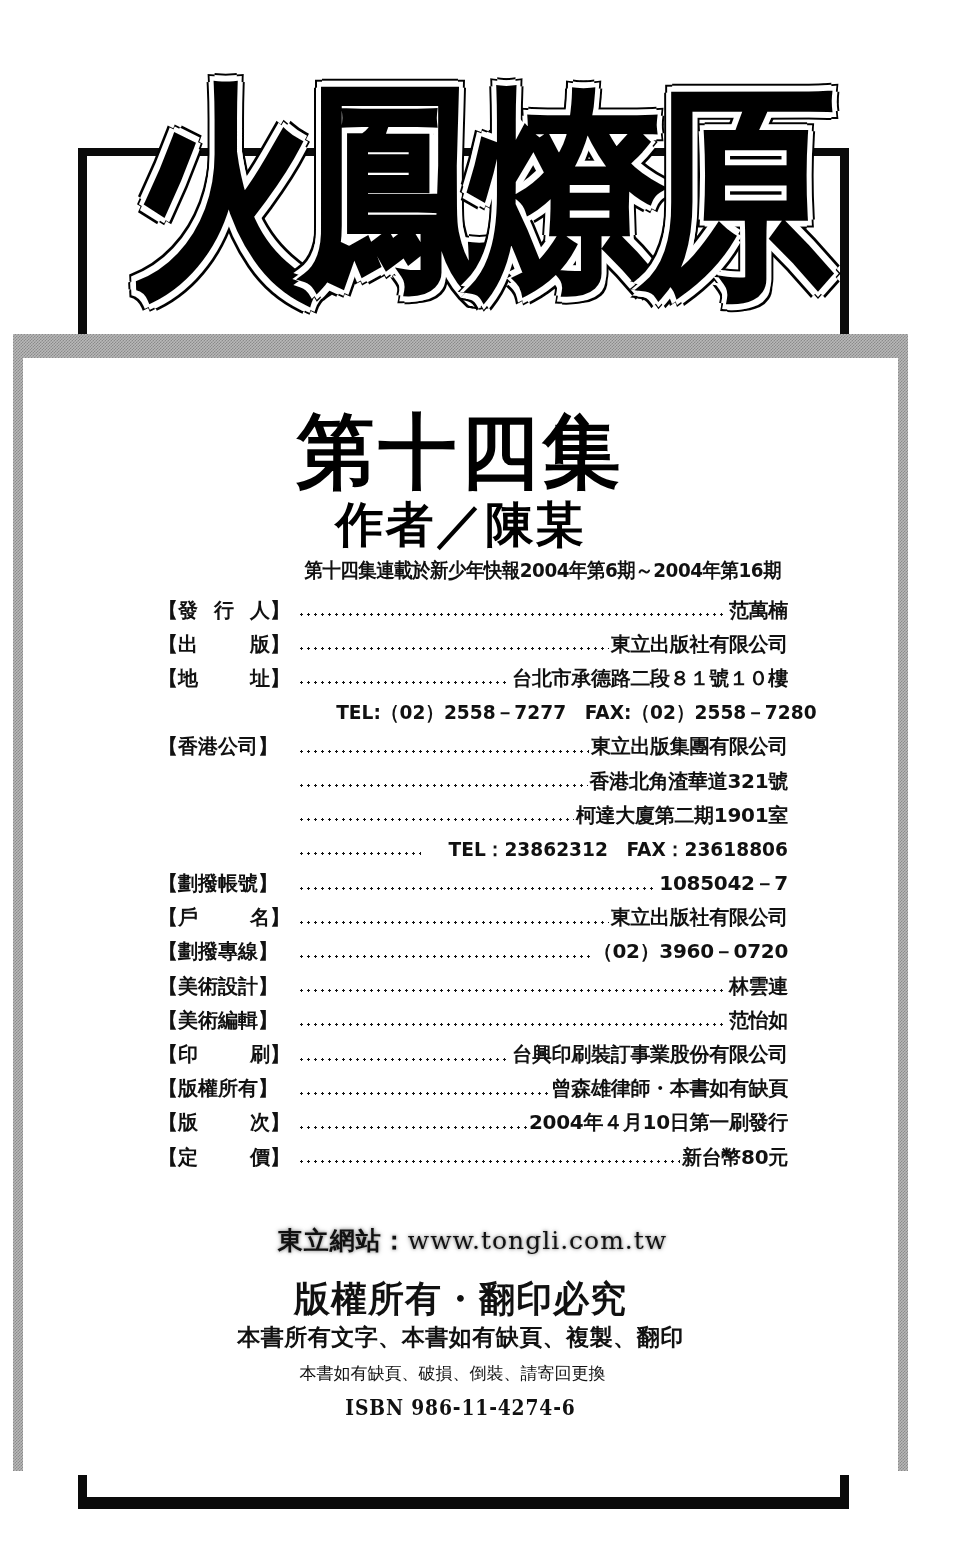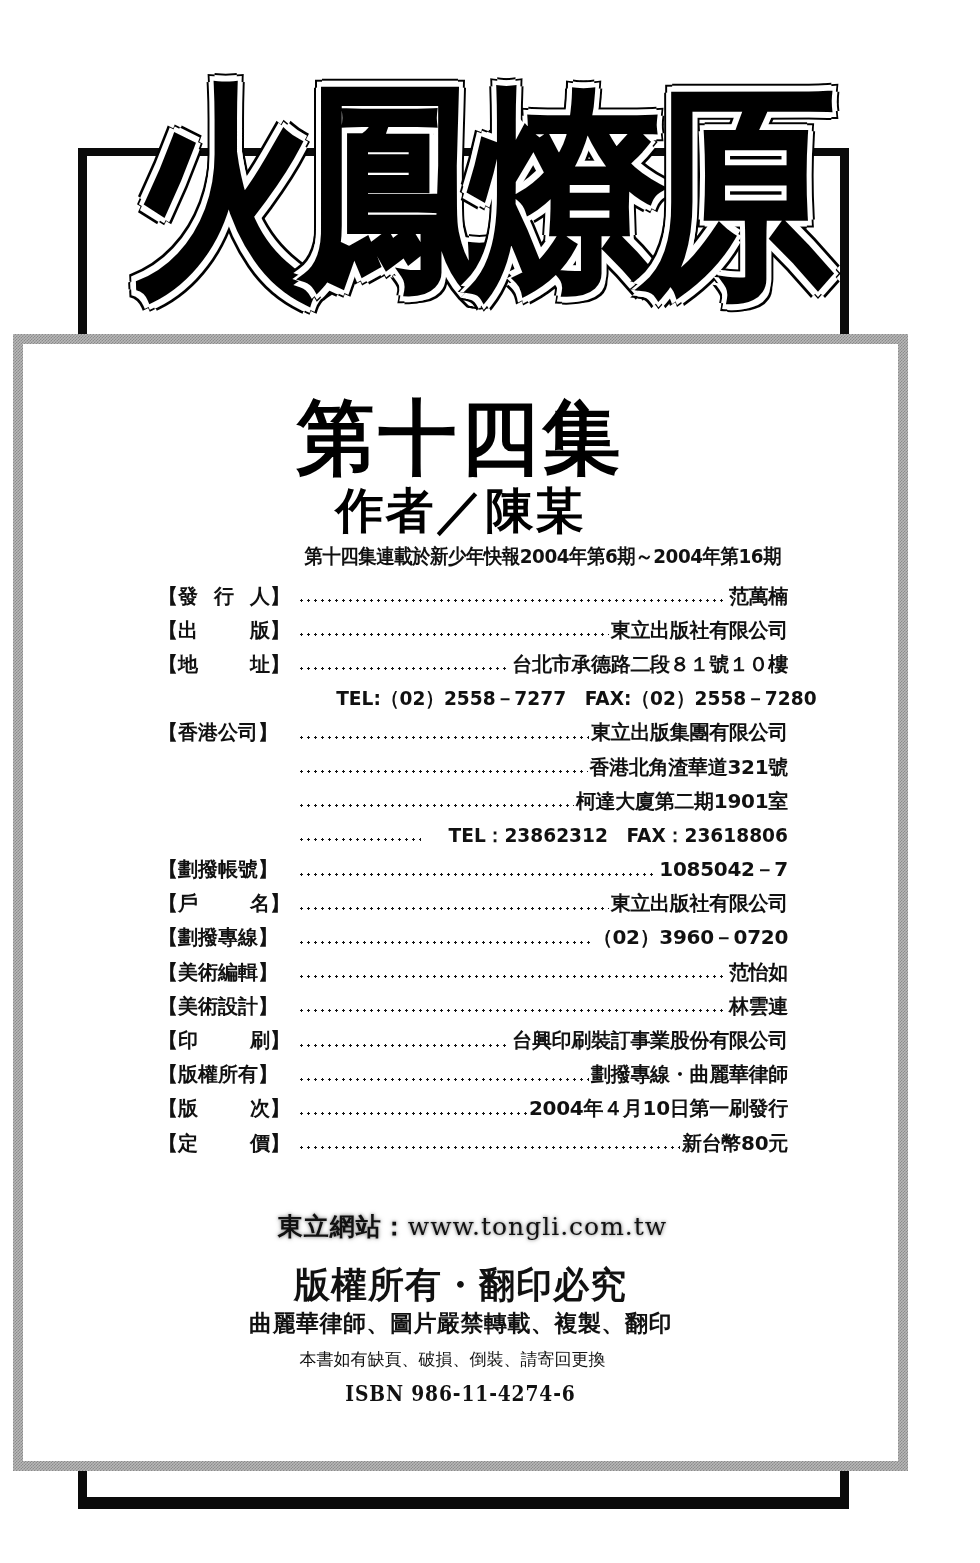--- a/index.html
+++ b/index.html
@@ -26,21 +26,21 @@
                 transform:scaleY(1.15); display:inline-block; width:170px; text-align:center; }
 
   
   .panel { position:absolute; left:13px; top:334px; width:895px; height:1137px; box-sizing:border-box;
            padding:10px; z-index:2;
            background-color:#b8b8b8;
            background-image:
              linear-gradient(45deg, #8a8a8a 25%, transparent 25%, transparent 75%, #8a8a8a 75%),
              linear-gradient(45deg, #8a8a8a 25%, transparent 25%, transparent 75%, #8a8a8a 75%);
            background-size:3px 3px; background-position:0 0, 1.5px 1.5px; }
-  .panel-inner { width:100%; height:100%; background:#fff; position:relative; }
+  .panel-inner { width:100%; height:100%; background:#fff; position:relative;margin-top:14px; }
 
   .vol-title { position:absolute; left:0; right:0; top:43px; text-align:center;
                font-family:"DejaVu Serif","Liberation Serif",serif; font-weight:900; font-size:78px;
                letter-spacing:4px; color:#000; transform:scaleY(1.05); }
   .author { position:absolute; left:0; right:0; top:135px; text-align:center;
             font-family:"DejaVu Serif","Liberation Serif",serif; font-weight:bold; font-size:48px;
             letter-spacing:2px; color:#000; }
 
   .serial { position:absolute; right:117px; top:199px; font-size:20px; font-weight:bold;
             letter-spacing:-0.5px; white-space:nowrap; transform:scaleX(0.92); transform-origin:right; }
@@ -159,46 +159,46 @@
         </div>
         <div class="row">
           <div class="label">
             <span class="lb">【劃撥專線】</span>
           </div>
           <div class="leader"></div>
           <div class="value">（02）3960－0720</div>
         </div>
         <div class="row">
           <div class="label">
+            <span class="lb">【美術設計】</span>
+          </div>
+          <div class="leader"></div>
+          <div class="value">林雲連</div>
+        </div>
+        <div class="row">
+          <div class="label">
             <span class="lb">【美術編輯】</span>
           </div>
           <div class="leader"></div>
           <div class="value">范怡如</div>
-        </div>
-        <div class="row">
-          <div class="label">
-            <span class="lb">【美術設計】</span>
-          </div>
-          <div class="leader"></div>
-          <div class="value">林雲連</div>
         </div>
         <div class="row">
           <div class="label">
             <span class="lb">【印</span>
             <span class="lb">刷】</span>
           </div>
           <div class="leader"></div>
           <div class="value">台興印刷裝訂事業股份有限公司</div>
         </div>
         <div class="row">
           <div class="label">
             <span class="lb">【版權所有】</span>
           </div>
           <div class="leader"></div>
-          <div class="value">劃撥專線・曲麗華律師</div>
+          <div class="value">曾森雄律師・本書如有缺頁</div>
         </div>
         <div class="row">
           <div class="label">
             <span class="lb">【版</span>
             <span class="lb">次】</span>
           </div>
           <div class="leader"></div>
           <div class="value">2004年４月10日第一刷發行</div>
         </div>
         <div class="row">
@@ -208,17 +208,17 @@
           </div>
           <div class="leader"></div>
           <div class="value">新台幣80元</div>
         </div>
       </div>
 
     <div class="website">
       <span class="wlabel">東立網站：</span><span>www.tongli.com.tw</span>
     </div>
     <div class="rights">版權所有・翻印必究</div>
-    <div class="notice">曲麗華律師、圖片嚴禁轉載、複製、翻印</div>
+    <div class="notice">本書所有文字、本書如有缺頁、複製、翻印</div>
     <div class="replace">本書如有缺頁、破損、倒裝、請寄回更換</div>
     <div class="isbn">ISBN 986-11-4274-6</div>
   </div>
 </div>
 
 </body></html>

